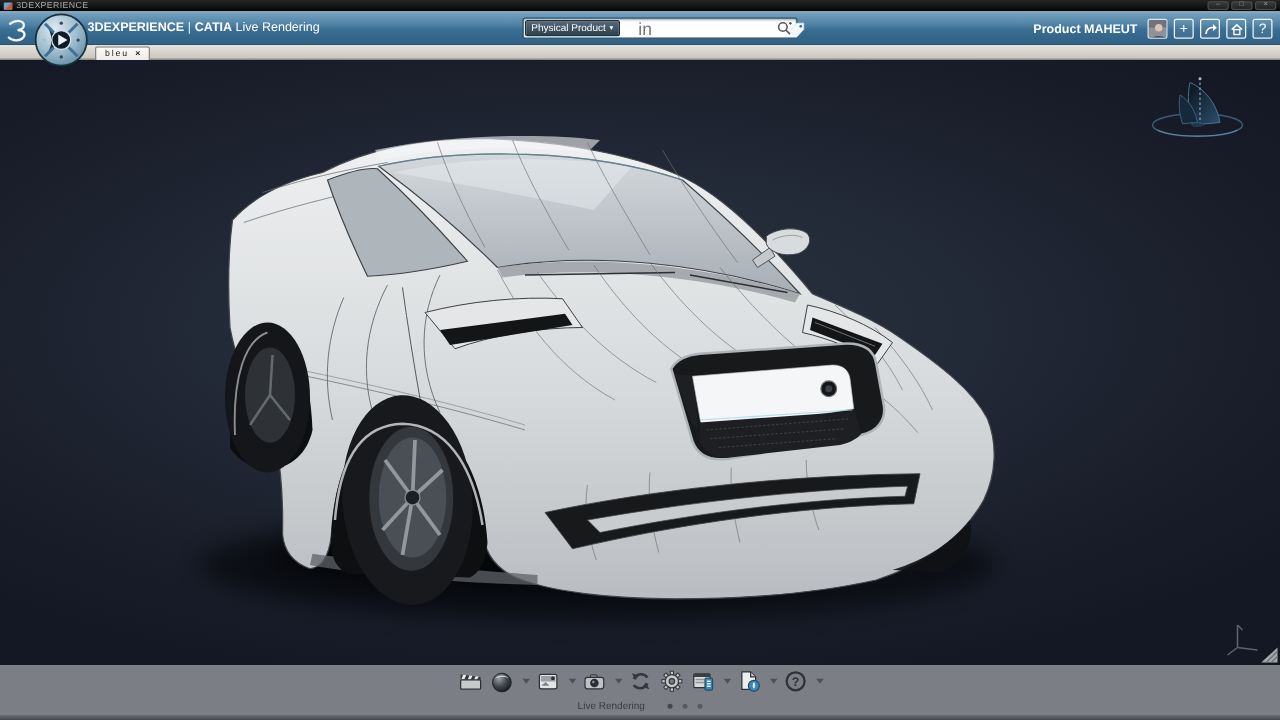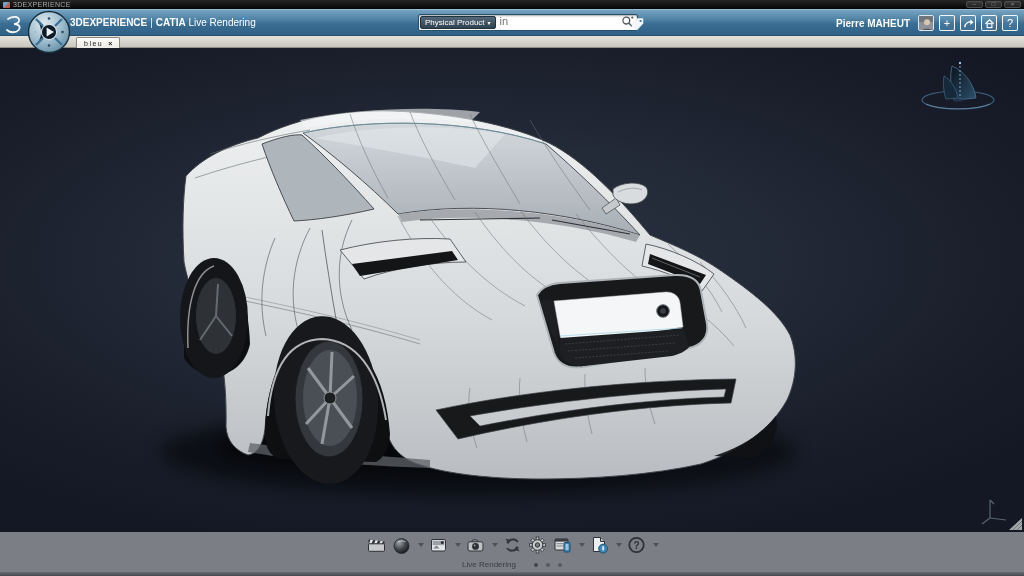--- a/index.html
+++ b/index.html
@@ -22,27 +22,27 @@
     background:linear-gradient(#76a3c0 0%,#4d80a3 40%,#3a6d92 55%,#306187 100%);
     border-top:1px solid #93bcd8; border-bottom:1px solid #26506e; }
   .logo3ds { position:absolute; left:5px; top:4px; }
   .compass { position:absolute; left:27px; top:-1px; z-index:10; }
   .brand { position:absolute; left:70px; top:7px; font-size:10px; color:#fff; }
   .brand b { font-weight:bold; }
   .brand .sep { margin:0 3px; opacity:.9; }
 
   .searchbar { position:absolute; left:418px; top:4px; width:220px; height:17px;
     background:#fff; border-radius:2px; border:1px solid #24506e;
-    display:flex; align-items:flex-start; box-shadow:inset 0 1px 2px rgba(0,0,0,.35); }
+    display:flex; align-items:center; box-shadow:inset 0 1px 2px rgba(0,0,0,.35); }
   .scope-btn { margin:1px; height:13px; padding:0 4px; border-radius:2px;
     background:linear-gradient(#55697a,#2e4250); border:1px solid #1f333f;
     color:#fff; font-size:8px; display:flex; align-items:center; gap:3px; cursor:pointer; }
   .scope-caret { font-size:6px; line-height:6px; }
   .search-input { flex:1; min-width:0; border:none; outline:none; background:transparent;
-    font-size:11px; color:#555; padding:0 3px; font-family:"Liberation Sans",sans-serif; }
+    font-size:14px; color:#555; padding:0 14px; font-family:"Liberation Sans",sans-serif; }
   .mag { margin-right:3px; cursor:pointer; }
   .tagbtn { position:absolute; left:630px; top:7px; cursor:pointer; }
 
   .userarea { position:absolute; right:6px; top:5px; display:flex;
     align-items:center; gap:5px; }
   .username { color:#fff; font-size:10px; font-weight:bold; margin-right:3px; }
   .avatar { width:16px; height:16px; border:1px solid #dfe7ee; border-radius:2px;
     overflow:hidden; cursor:pointer; }
   .hbtn { width:16px; height:16px; border:1px solid rgba(255,255,255,.92);
     border-radius:2px; color:#fff; display:flex; align-items:center;
@@ -145,21 +145,21 @@
       <line x1="11.3" y1="1.5" x2="11.3" y2="3.7" stroke="#55595e" stroke-width="1"></line>
     </svg>
   </div>
 
   <svg class="tagbtn" width="15" height="14" viewBox="0 0 15 14">
     <path d="M1.5,8 L7.5,1.5 L13,1.5 L13,6.5 L7,13 Z" fill="#f4f8fb" stroke="#dfe9f0" stroke-width=".6"></path>
     <circle cx="10.6" cy="4" r="1.1" fill="#3a6d92"></circle>
   </svg>
 
   <div class="userarea">
-    <span class="username">Pierre MAHEUT</span>
+    <span class="username">Product MAHEUT</span>
     <span class="avatar">
       <svg width="16" height="16" viewBox="0 0 16 16">
         <rect width="16" height="16" fill="#8d9298"></rect>
         <rect width="16" height="6" fill="#6f757b"></rect>
         <circle cx="8" cy="6.2" r="3" fill="#d9c6b0"></circle>
         <path d="M2,16 C2,11.8 14,11.8 14,16 Z" fill="#4c5258"></path>
       </svg>
     </span>
     <span class="hbtn">
       <span>+</span>

